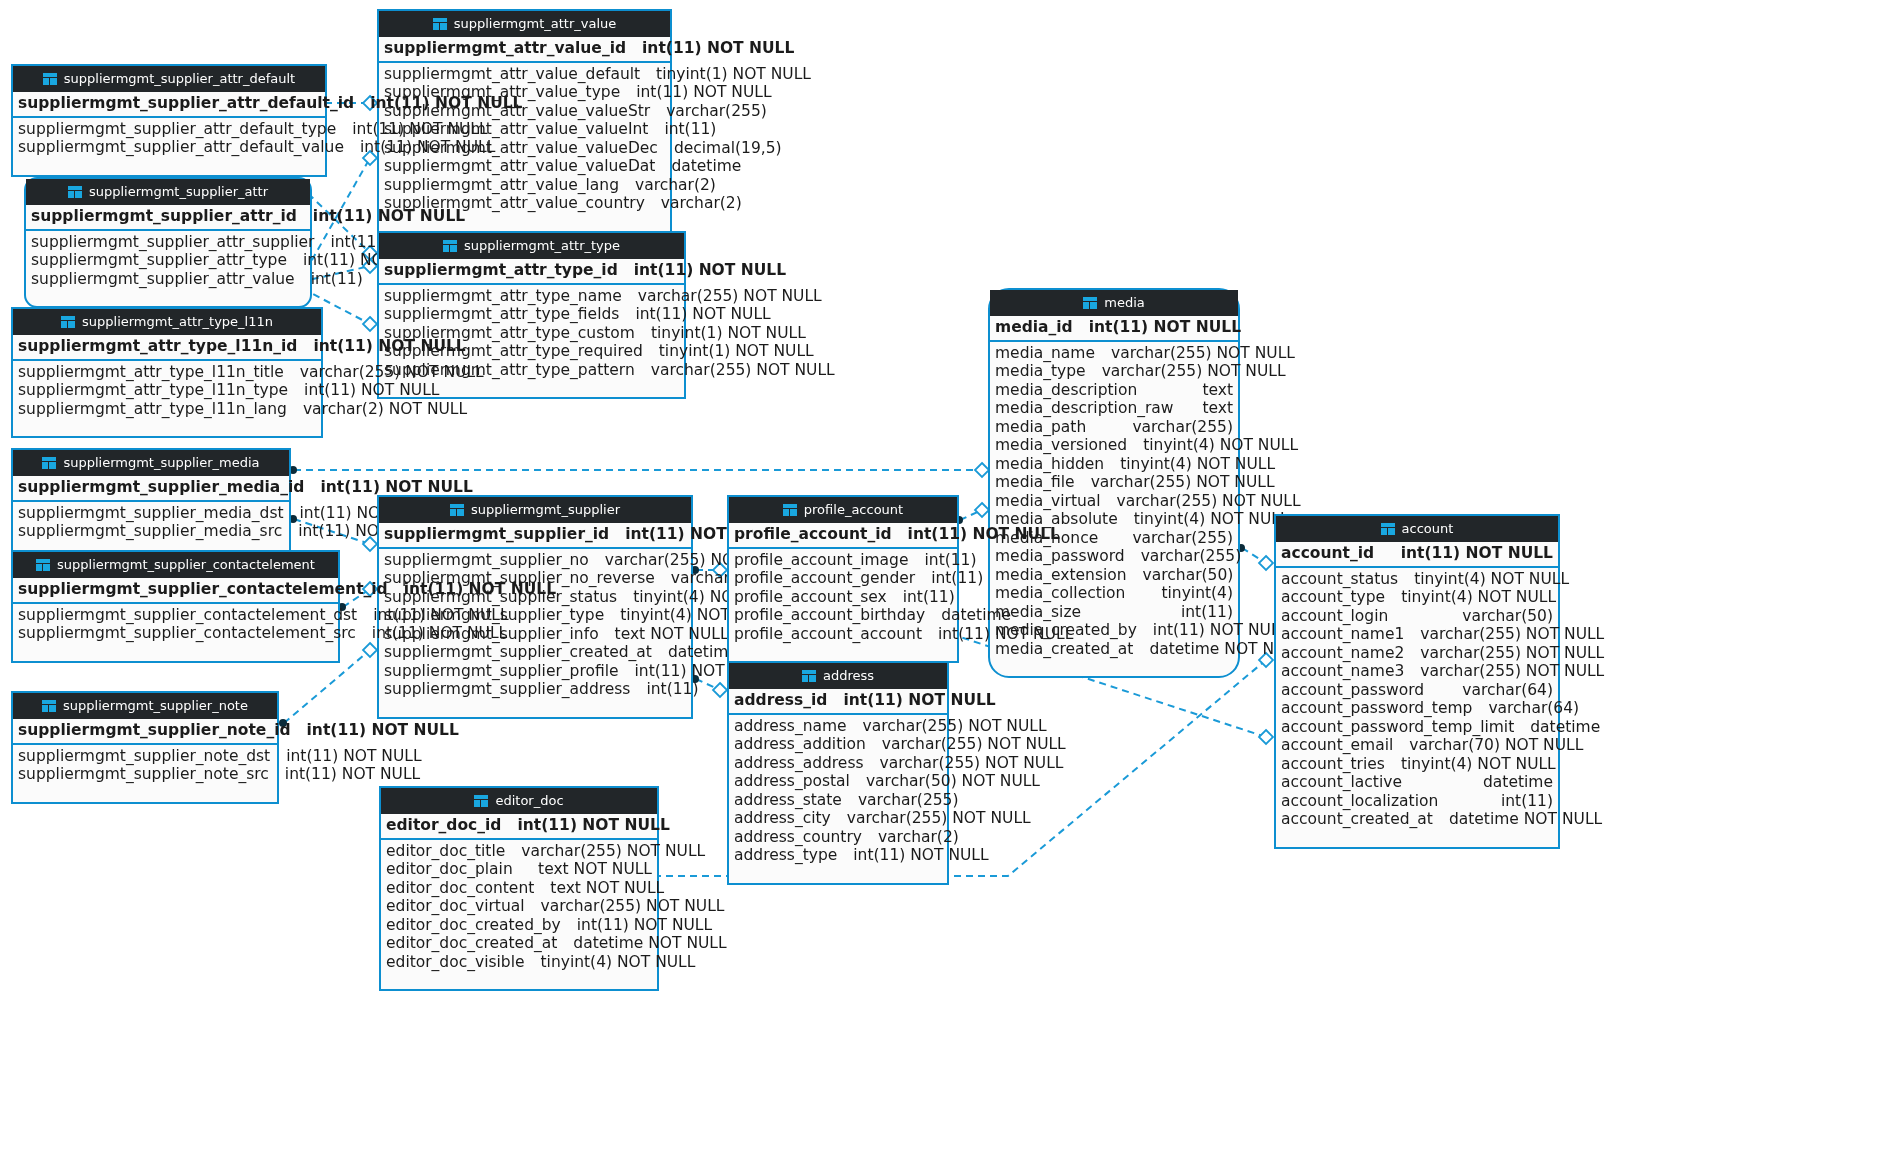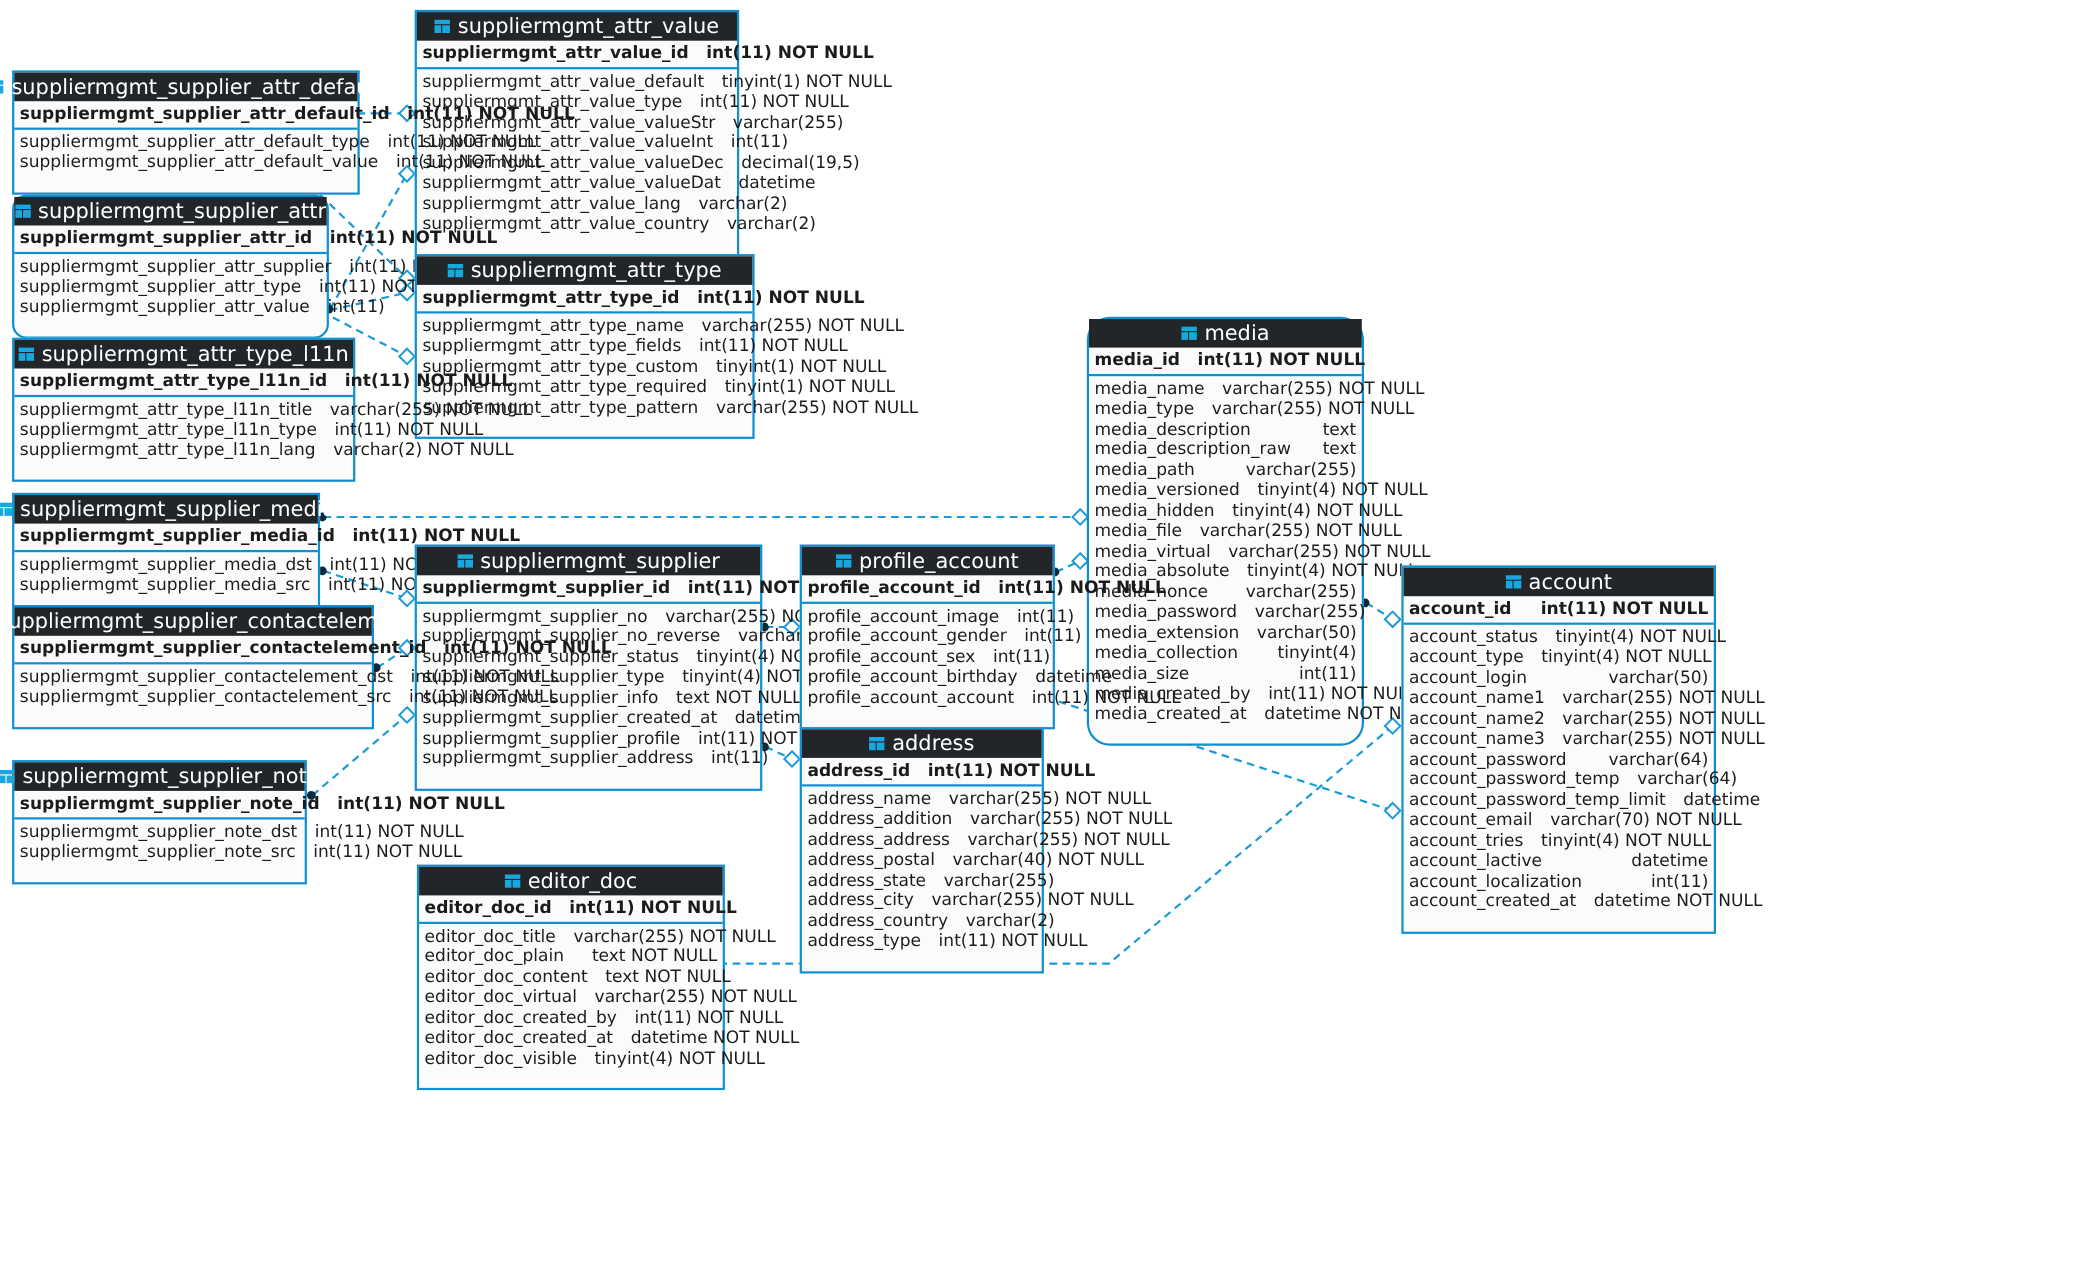--- a/index.html
+++ b/index.html
@@ -16,21 +16,21 @@
   .entity{
     position:absolute;
     background:#fbfbfb;
     border:2px solid #0d8fd0;
     box-sizing:border-box;
     z-index:2;
   }
   .entity-header{
     background:#222629;
     color:#ffffff;
-    font-size:19px;
+    font-size:13px;
     line-height:26px;
     height:26px;
     text-align:center;
     white-space:nowrap;
     display:flex;
     align-items:center;
     justify-content:center;
     gap:7px;
   }
   .tbl-icon{
@@ -217,21 +217,21 @@
             <span class="gap"></span>
             <span class="col-type">int(11) NOT NULL</span>
           </div>
           <div class="row">
             <span class="col-name">suppliermgmt_supplier_attr_default_value</span>
             <span class="gap"></span>
             <span class="col-type">int(11) NOT NULL</span>
           </div>
         </div>
       </div>
-      <div class="entity" style="left: 11px; top: 177px; width: 288px; border-radius: 13px;">
+      <div class="entity" style="left: 24px; top: 177px; width: 288px; border-radius: 13px;">
         <div class="entity-header">
           <span class="tbl-icon">
             <i class="t"></i>
             <i class="bl"></i>
             <i class="br"></i>
           </span>
           <span>suppliermgmt_supplier_attr</span>
         </div>
         <div class="pk-row">
           <div class="row">
@@ -718,21 +718,21 @@
             <span class="col-type">varchar(255) NOT NULL</span>
           </div>
           <div class="row">
             <span class="col-name">address_address</span>
             <span class="gap"></span>
             <span class="col-type">varchar(255) NOT NULL</span>
           </div>
           <div class="row">
             <span class="col-name">address_postal</span>
             <span class="gap"></span>
-            <span class="col-type">varchar(40) NOT NULL</span>
+            <span class="col-type">varchar(50) NOT NULL</span>
           </div>
           <div class="row">
             <span class="col-name">address_state</span>
             <span class="gap"></span>
             <span class="col-type">varchar(255)</span>
           </div>
           <div class="row">
             <span class="col-name">address_city</span>
             <span class="gap"></span>
             <span class="col-type">varchar(255) NOT NULL</span>

